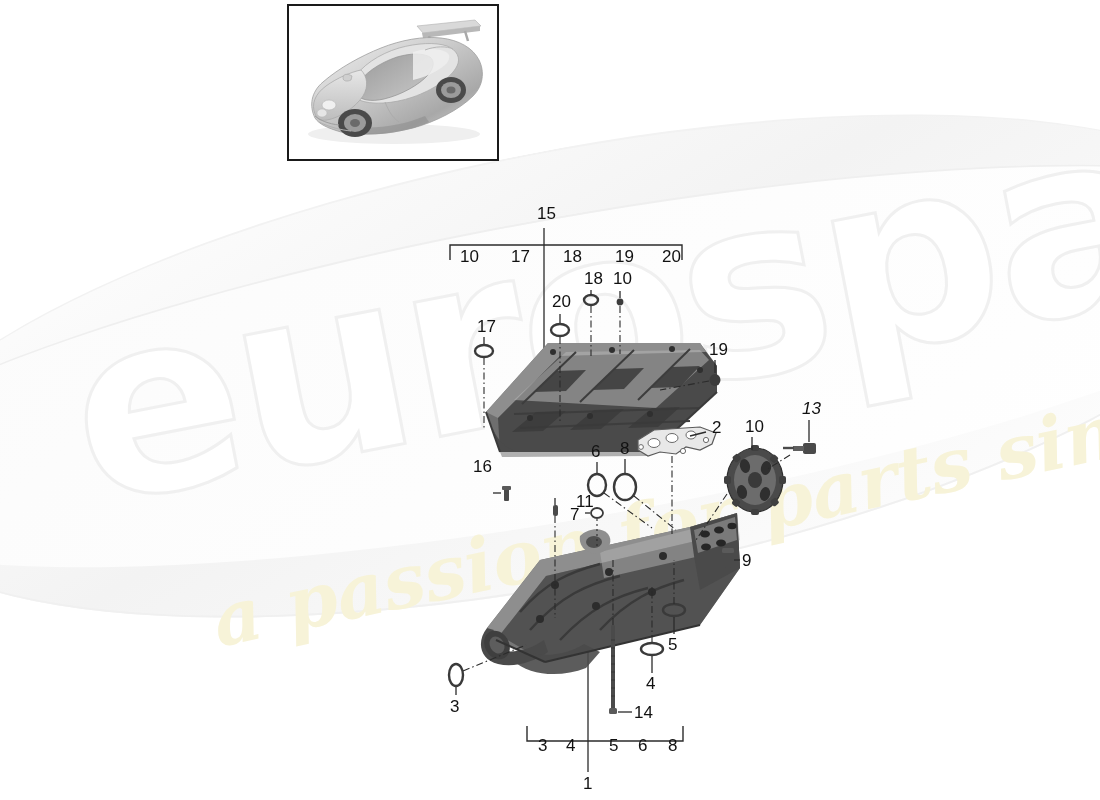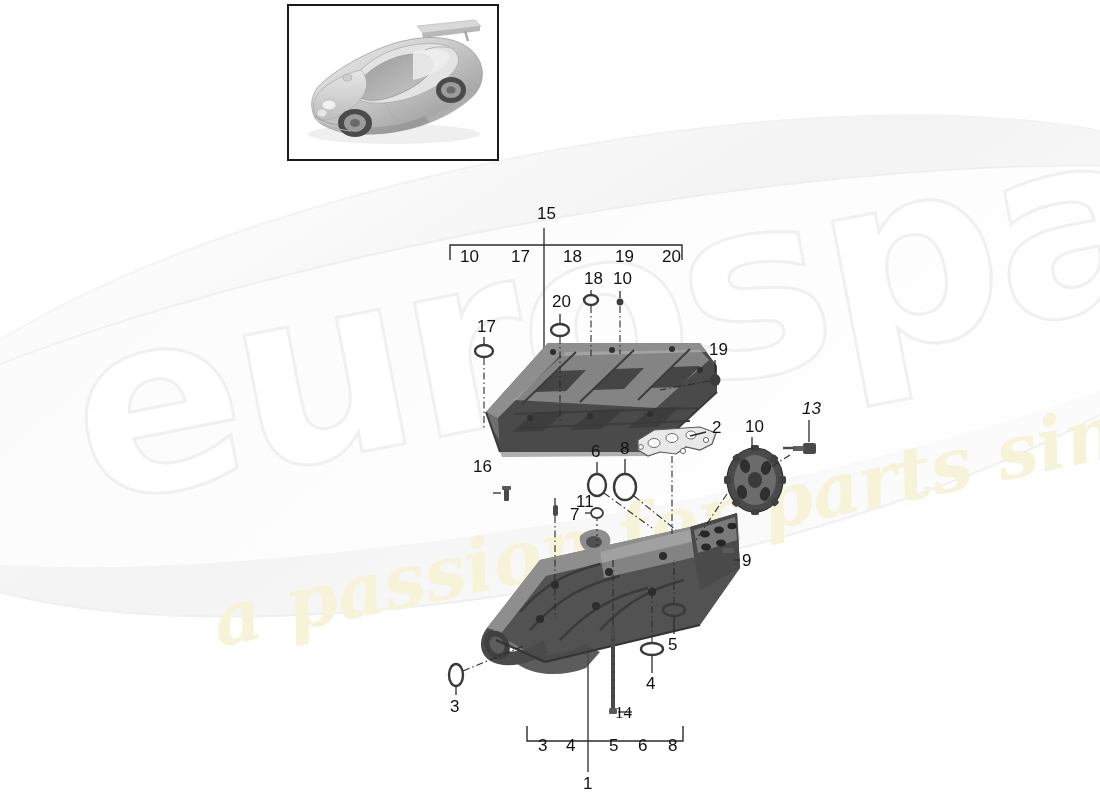--- a/index.html
+++ b/index.html
@@ -449,17 +449,17 @@
     <span class="lbl" style="left:712px;top:419px;">2</span>
     <span class="lbl" style="left:591px;top:443px;">6</span>
     <span class="lbl" style="left:620px;top:440px;">8</span>
     <span class="lbl" style="left:473px;top:458px;">16</span>
     <span class="lbl" style="left:576px;top:485px;margin-top:8px;">11</span>
     <span class="lbl" style="left:570px;top:506px;">7</span>
     <span class="lbl" style="left:742px;top:552px;">9</span>
     <span class="lbl" style="left:668px;top:636px;">5</span>
     <span class="lbl" style="left:646px;top:675px;">4</span>
     <span class="lbl" style="left:450px;top:698px;">3</span>
-    <span class="lbl" style="left:615px;top:704px;font-family:Liberation Serif, serif;">14</span>
+    <span class="lbl" style="left:634px;top:704px;">14</span>
 
   </div>
 
 </div>
 
 </body></html>

